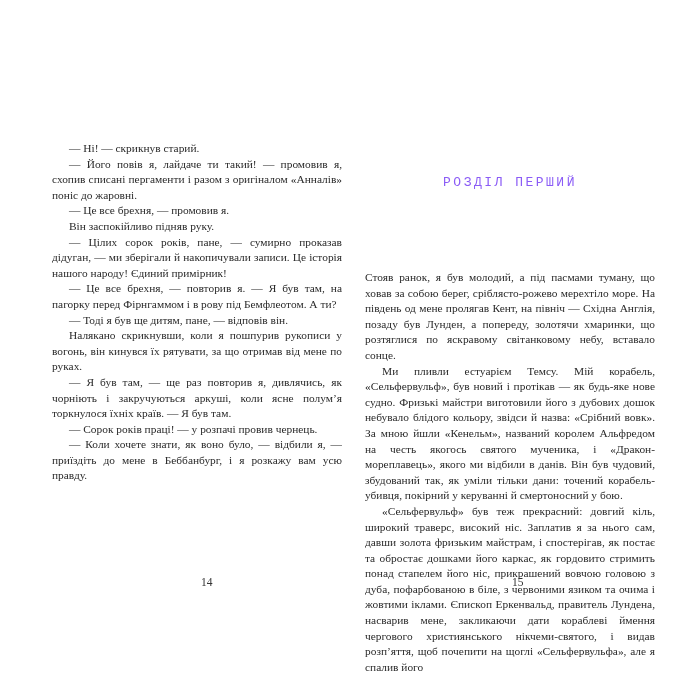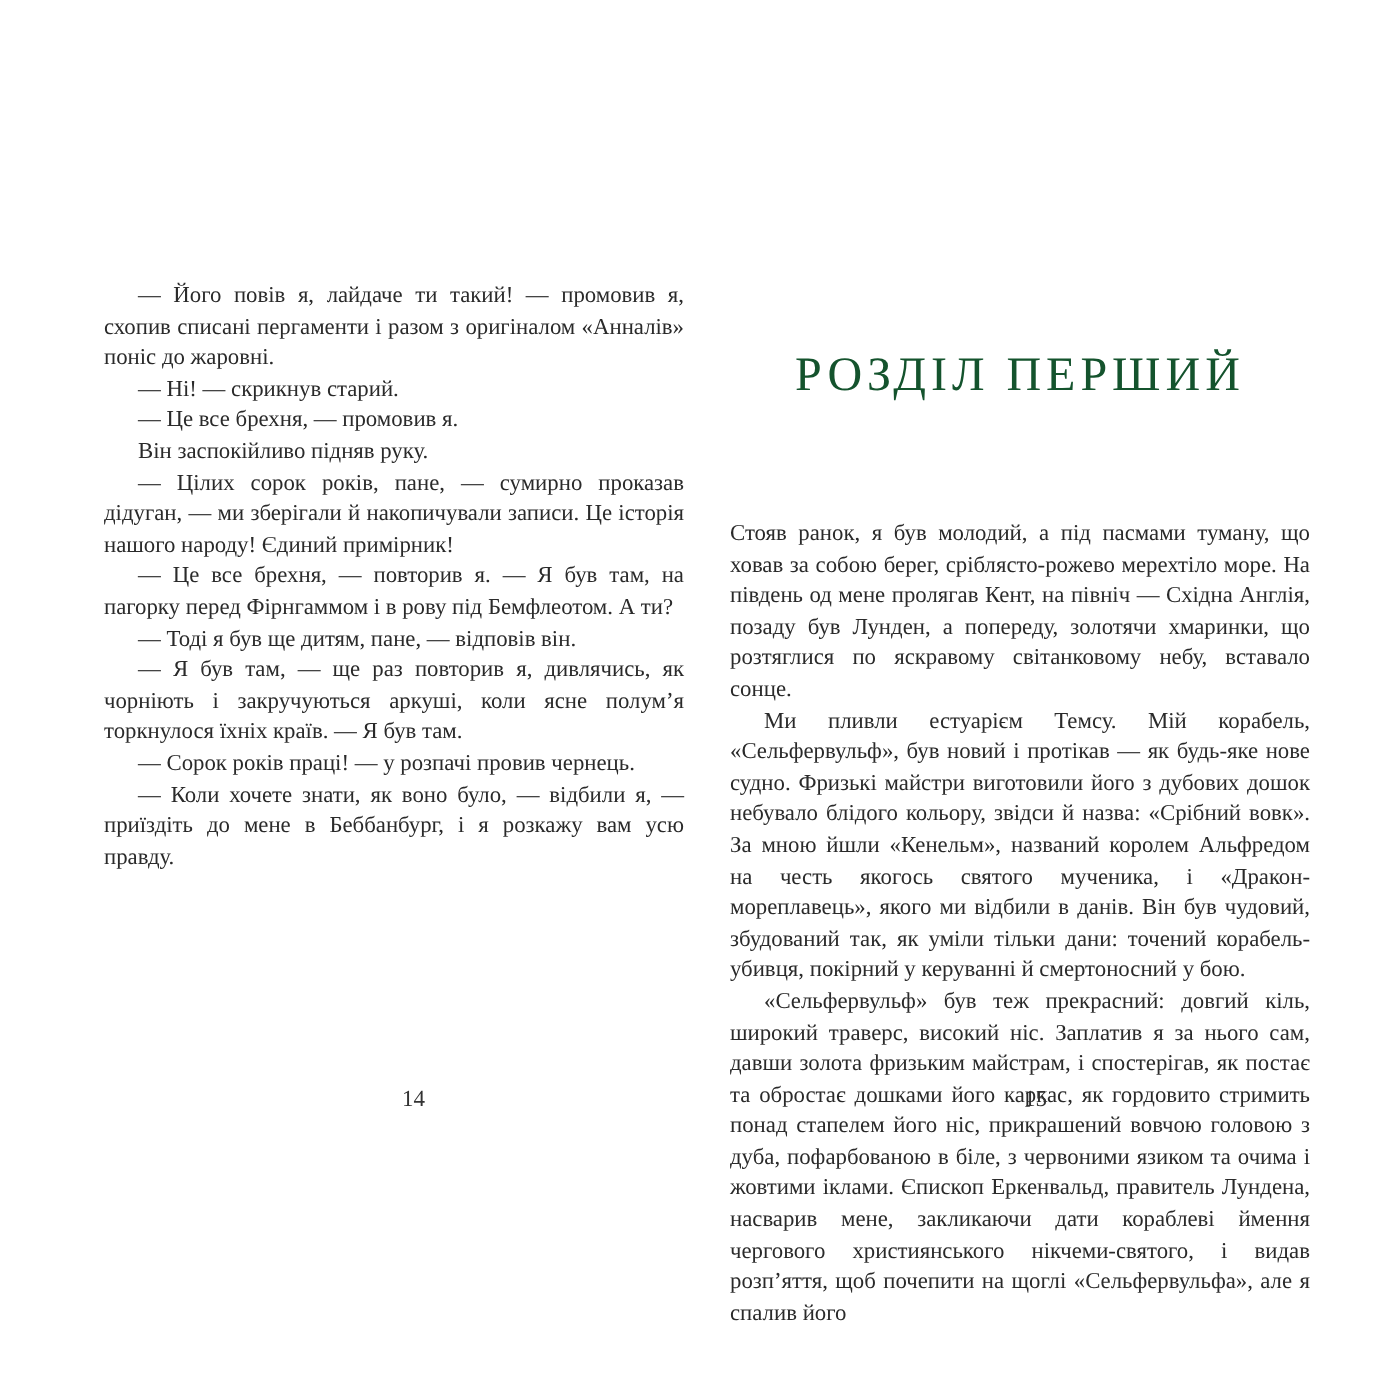--- a/index.html
+++ b/index.html
@@ -7,46 +7,47 @@
     width:700px; height:700px; background:#ffffff; position:relative; overflow:hidden;
     font-family:"Liberation Serif","DejaVu Serif",serif; color:#2a2a2a;
   }
   .page { position:absolute; top:0; height:700px; }
   .page-left { left:0; width:350px; }
   .page-right { left:350px; width:350px; }
   .text-block {
     position:absolute; font-size:11.4px; line-height:15.6px; text-align:justify;
   }
   .page-left .text-block { left:52px; top:141px; width:290px; }
-  .page-right .text-block { left:15px; top:260px; width:290px; }
+  .page-right .text-block { left:15px; top:270px; width:290px; }
   .para { margin:0; text-indent:17px; }
   .para.noindent { text-indent:0; }
   .chapter-title {
     position:absolute; left:15px; width:290px; top:175px; text-align:center;
-    font-size:24px; letter-spacing:2.5px; color:#14532d; font-weight:normal;
-    font-family:Liberation Serif, serif;
+    font-size:13px; letter-spacing:2.5px; color:#8b5cf6; font-weight:normal;
+    font-family:Liberation Mono, monospace;
   }
   .page-number {
-    position:absolute; top:544px; font-size:11.5px; color:#333;
+    position:absolute; top:576px; font-size:11.5px; color:#333;
   }
   .page-left .page-number { left:201px; }
   .page-right .page-number { left:162px; }
 </style>
 </head>
 <body>
 
 <div class="page page-left">
   <div class="text-block">
+    <p class="para">— Ні! — скрикнув старий.</p>
     <p class="para">— Його повів я, лайдаче ти такий! — промовив я, схопив списані пергаменти і разом з оригіналом «Анналів» поніс до жаровні.</p>
-    <p class="para">— Ні! — скрикнув старий.</p>
     <p class="para">— Це все брехня, — промовив я.</p>
     <p class="para">Він заспокійливо підняв руку.</p>
     <p class="para">— Цілих сорок років, пане, — сумирно проказав дідуган, — ми зберігали й накопичували записи. Це історія нашого народу! Єдиний примірник!</p>
     <p class="para">— Це все брехня, — повторив я. — Я був там, на пагорку перед Фірнгаммом і в рову під Бемфлеотом. А ти?</p>
     <p class="para">— Тоді я був ще дитям, пане, — відповів він.</p>
+    <p class="para">Налякано скрикнувши, коли я пошпурив рукописи у вогонь, він кинувся їх рятувати, за що отримав від мене по руках.</p>
     <p class="para">— Я був там, — ще раз повторив я, дивлячись, як чорніють і закручуються аркуші, коли ясне полум’я торкнулося їхніх країв. — Я був там.</p>
     <p class="para">— Сорок років праці! — у розпачі провив чернець.</p>
     <p class="para">— Коли хочете знати, як воно було, — відбили я, — приїздіть до мене в Беббанбург, і я розкажу вам усю правду.</p>
   </div>
   <div class="page-number">14</div>
 </div>
 
 <div class="page page-right">
   <h2 class="chapter-title" style="margin:0;text-transform:uppercase;">Розділ перший</h2>
   <div class="text-block">

